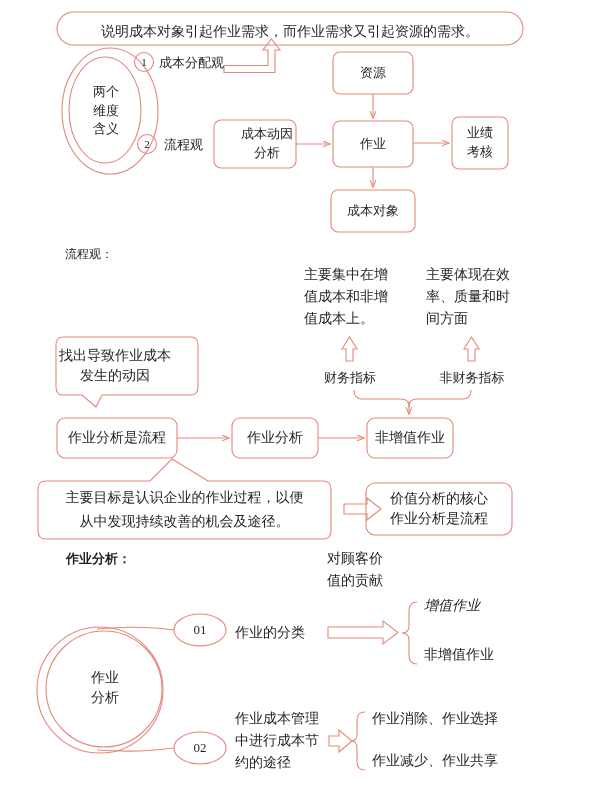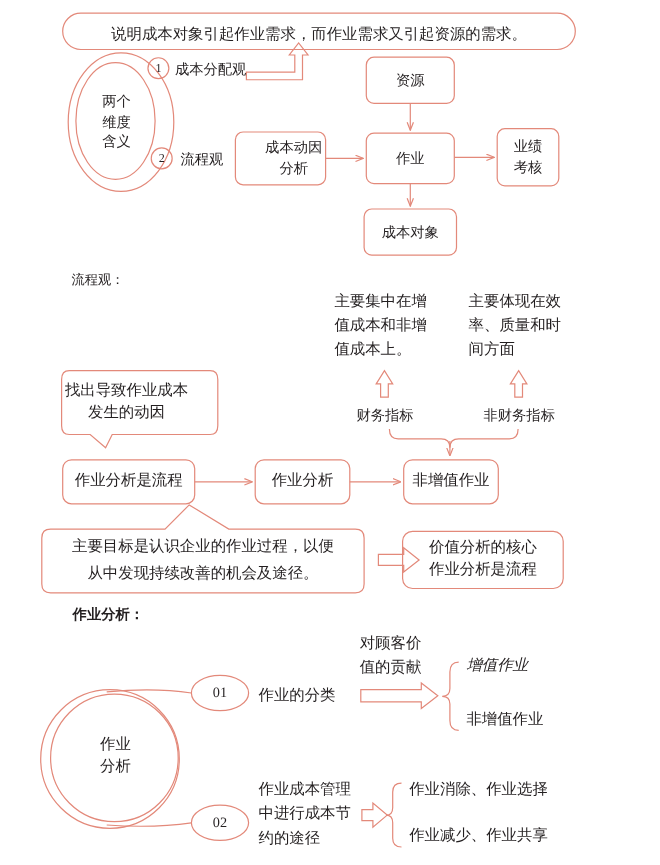--- a/index.html
+++ b/index.html
@@ -180,21 +180,21 @@
     <span>分析</span>
   </div>
 
   <div class="ctr f13" style="left:180px;top:620px;width:40px;height:20px;">01</div>
   <div class="ctr f13" style="left:180px;top:738px;width:40px;height:20px;">02</div>
 
   <div class="left f14" style="left:235px;top:622px;width:95px;height:22px;">
     <span>作业的分类</span>
   </div>
 
-  <div class="left f14" style="left:327px;top:575px;width:82px;height:44px;">
+  <div class="left f14" style="left:327px;top:548px;width:82px;height:44px;">
     <span>对顾客价</span>
     <span>值的贡献</span>
   </div>
 
   <div class="t f14" style="left:424px;top:597px;font-style:italic;">增值作业</div>
   <div class="t f14" style="left:424px;top:646px;">非增值作业</div>
 
   <div class="left f14" style="left:235px;top:705px;width:100px;height:72px;">
     <span>作业成本管理</span>
     <span>中进行成本节</span>

